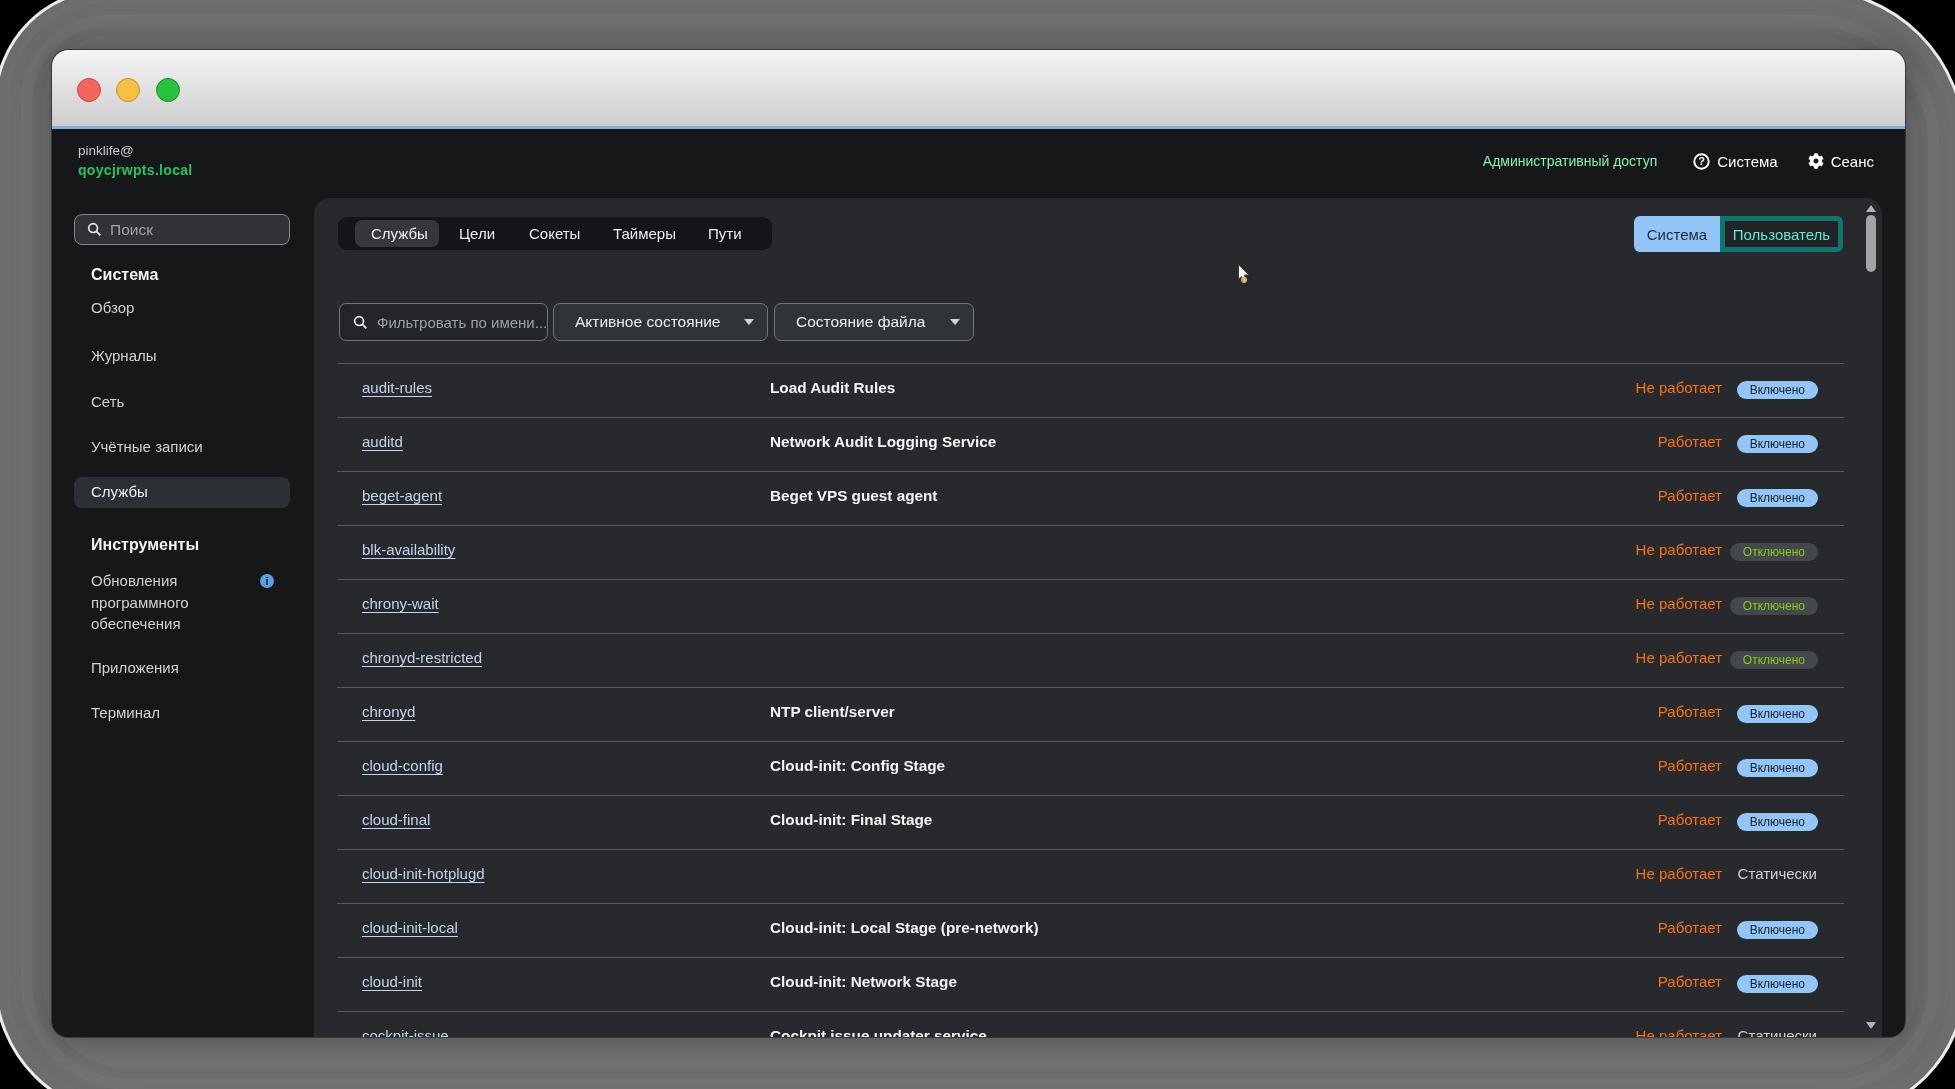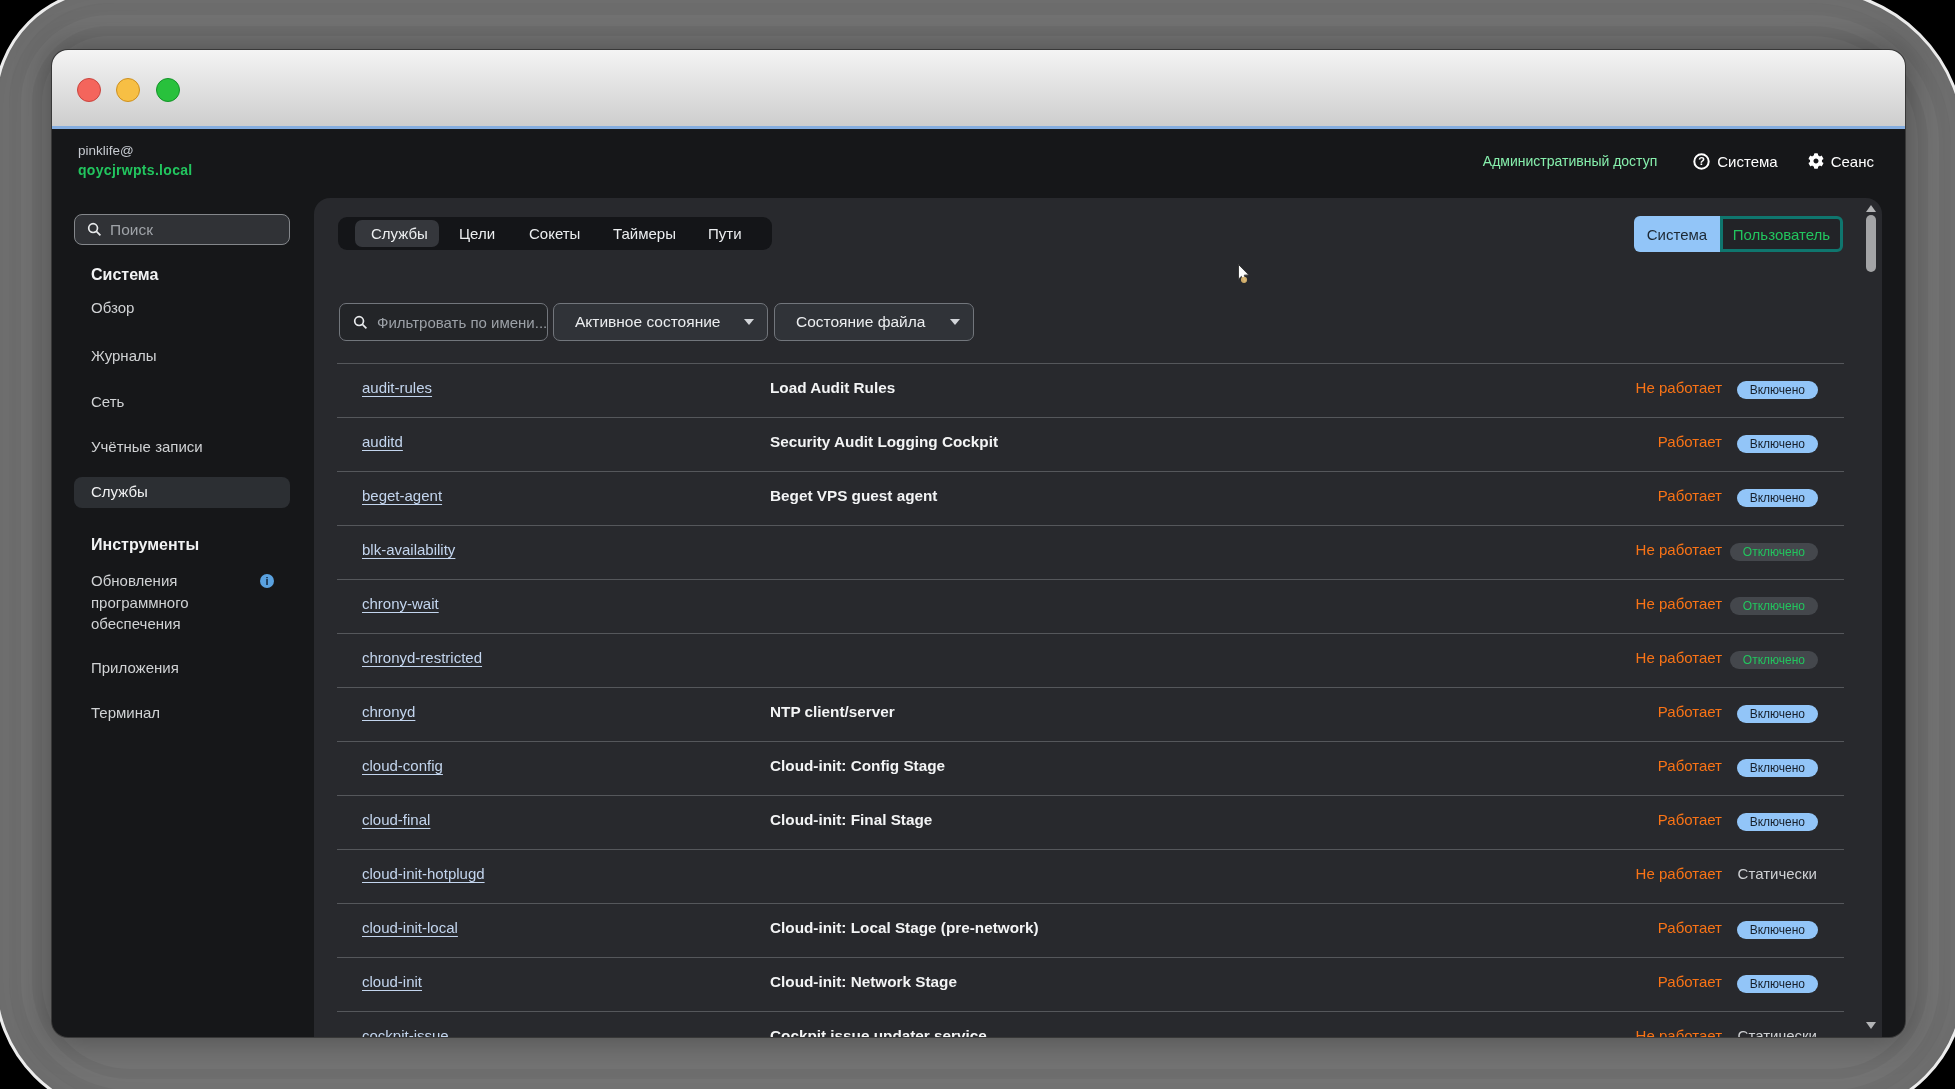--- a/index.html
+++ b/index.html
@@ -26,37 +26,37 @@
 #panel { position:absolute; left:262px; top:148px; width:1568px; height:839px;
   background:#28292d; border-radius:16px 16px 0 0; }
 #tabs { position:absolute; left:286px; top:167px; width:434px; height:33px;
   background:#141518; border-radius:9px; }
 .tabt { position:absolute; top:175px; font-size:15px; color:#eceef0; }
 #tabsel { position:absolute; left:303px; top:170px; width:84px; height:27px;
   background:#35373c; border-radius:7px; }
 #tg1 { position:absolute; left:1582px; top:166px; width:86px; height:36px; background:#92c5f8;
   border-radius:6px 0 0 6px; color:#1c2834; font-size:15px; display:flex; align-items:center; justify-content:center;}
 #tg2 { position:absolute; left:1668px; top:166px; width:123px; height:36px; background:#222327;
-  border:3px solid #0f766e; border-radius:0 6px 6px 0; color:#22c55e; font-size:15px; display:flex; align-items:center; justify-content:center;}
+  border:5px solid #0f766e; border-radius:0 6px 6px 0; color:#5eead4; font-size:15px; display:flex; align-items:center; justify-content:center;}
 #filter { position:absolute; left:287px; top:253px; width:209px; height:38px; background:#232528;
   border:1px solid #72767c; border-radius:7px; display:flex; align-items:center; color:#9ca1a7;
   font-size:15px; white-space:nowrap; overflow:hidden; }
 .sel { position:absolute; top:253px; height:38px; background:#303338; border:1px solid #72767c;
   border-radius:7px; display:flex; align-items:center; color:#eceef0; font-size:15.5px; padding:0 13px 0 21px; white-space:nowrap; }
 .caret { width:0; height:0; border-left:5px solid transparent; border-right:5px solid transparent;
   border-top:6px solid #d2d5d9; margin-left:auto; }
 .sep { position:absolute; left:285px; width:1507px; height:1px; background:#55575b; }
 .lnk { position:absolute; left:310px; font-size:15px; color:#c3d5ee;
   text-decoration:underline; text-underline-offset:3px; }
 .desc { position:absolute; left:718px; font-size:15.3px; font-weight:bold; color:#f3f4f5; }
 .status { position:absolute; right:183px; font-size:15px; color:#f97316; }
 .badge { position:absolute; right:87px; height:18px; border-radius:9px; font-size:12px;
   display:flex; align-items:center; padding:0 13px; }
 .bon { background:#92c5f8; color:#17202b; }
-.boff { background:#44474c; color:#22c55e; }
+.boff { background:#44474c; color:#84cc16; }
 .static { position:absolute; right:88px; font-size:15px; color:#cfd1d4; }
 #thumb { position:absolute; left:1814px; top:165px; width:10px; height:57px; background:#a3a4a6; border-radius:5px; }
 .arr { position:absolute; left:1814px; width:0; height:0; border-left:5px solid transparent; border-right:5px solid transparent; }
 #arrup { top:155px; border-bottom:7px solid #b3b4b6; }
 #arrdn { top:972px; border-top:7px solid #b3b4b6; }
 #search { position:absolute; left:22px; top:164px; width:216px; height:31px; background:#303236;
   border:1px solid #84878b; border-radius:8px; display:flex; align-items:center; color:#9fa3a8; font-size:15.5px; }
 .nav { position:absolute; left:39px; font-size:15px; color:#d0d2d4; }
 .navhead { position:absolute; left:39px; font-size:16px; font-weight:bold; color:#f2f3f4; }
 #selitem { position:absolute; left:22px; top:427px; width:216px; height:31px; background:#2c2f33; border-radius:8px; }
@@ -131,21 +131,21 @@
     </div>
     <div class="sel" style="left:501px; width:215px;">Активное состояние<span class="caret"></span></div>
     <div class="sel" style="left:722px; width:200px;">Состояние файла<span class="caret"></span></div>
     <div class="sep" style="top:313px"></div>
 <a class="lnk" style="top:329px">audit-rules</a>
 <div class="desc" style="top:329px">Load Audit Rules</div>
 <div class="status" style="top:329px">Не работает</div>
 <div class="badge bon" style="top:331px">Включено</div>
 <div class="sep" style="top:367px"></div>
 <a class="lnk" style="top:383px">auditd</a>
-<div class="desc" style="top:383px">Security Audit Logging Cockpit</div>
+<div class="desc" style="top:383px">Network Audit Logging Service</div>
 <div class="status" style="top:383px">Работает</div>
 <div class="badge bon" style="top:385px">Включено</div>
 <div class="sep" style="top:421px"></div>
 <a class="lnk" style="top:437px">beget-agent</a>
 <div class="desc" style="top:437px">Beget VPS guest agent</div>
 <div class="status" style="top:437px">Работает</div>
 <div class="badge bon" style="top:439px">Включено</div>
 <div class="sep" style="top:475px"></div>
 <a class="lnk" style="top:491px">blk-availability</a>
 <div class="status" style="top:491px">Не работает</div>

